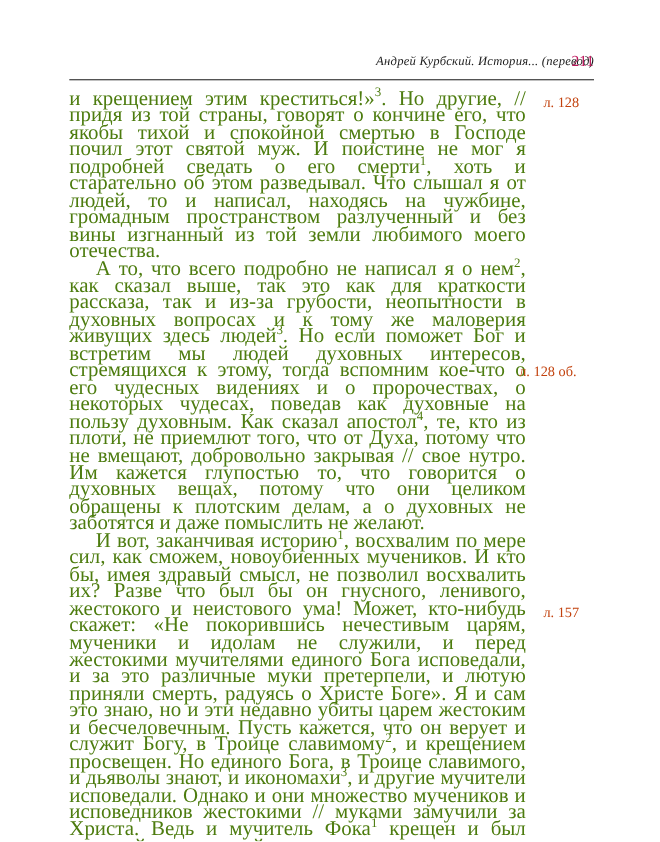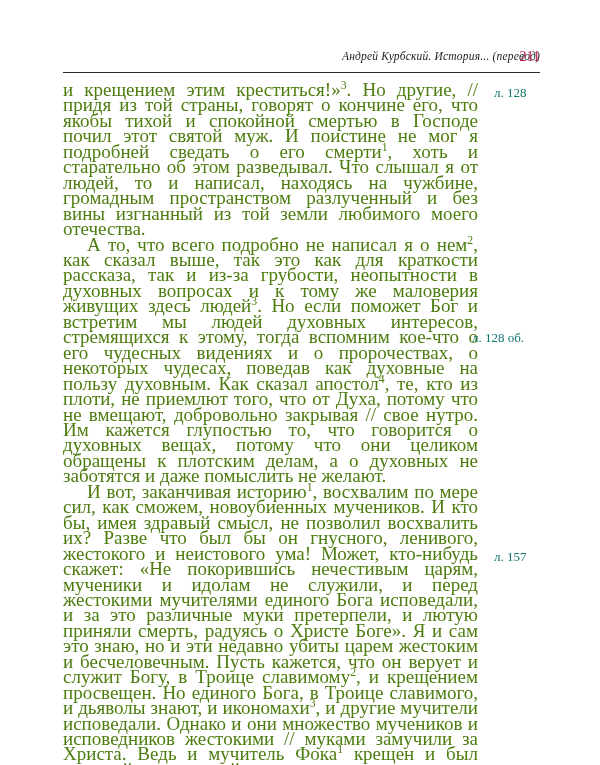--- a/index.html
+++ b/index.html
@@ -75,21 +75,21 @@
     font-size: 0.62em;
     vertical-align: super;
     line-height: 0;
   }
 
   
   .folio-note {
     position: absolute;
     font-size: 13px;
     line-height: 15.45px;
-    color: #0f766e;
+    color: #c2410c;
     white-space: nowrap;
   }
   #folio-note-1 { left: 494px; top: 85px; }
   #folio-note-2 { left: 472px; top: 302px; margin-top: 28px; }
   #folio-note-3 { left: 494px; top: 549px; }
 </style>
 </head>
 <body>
 
 <div id="page">

